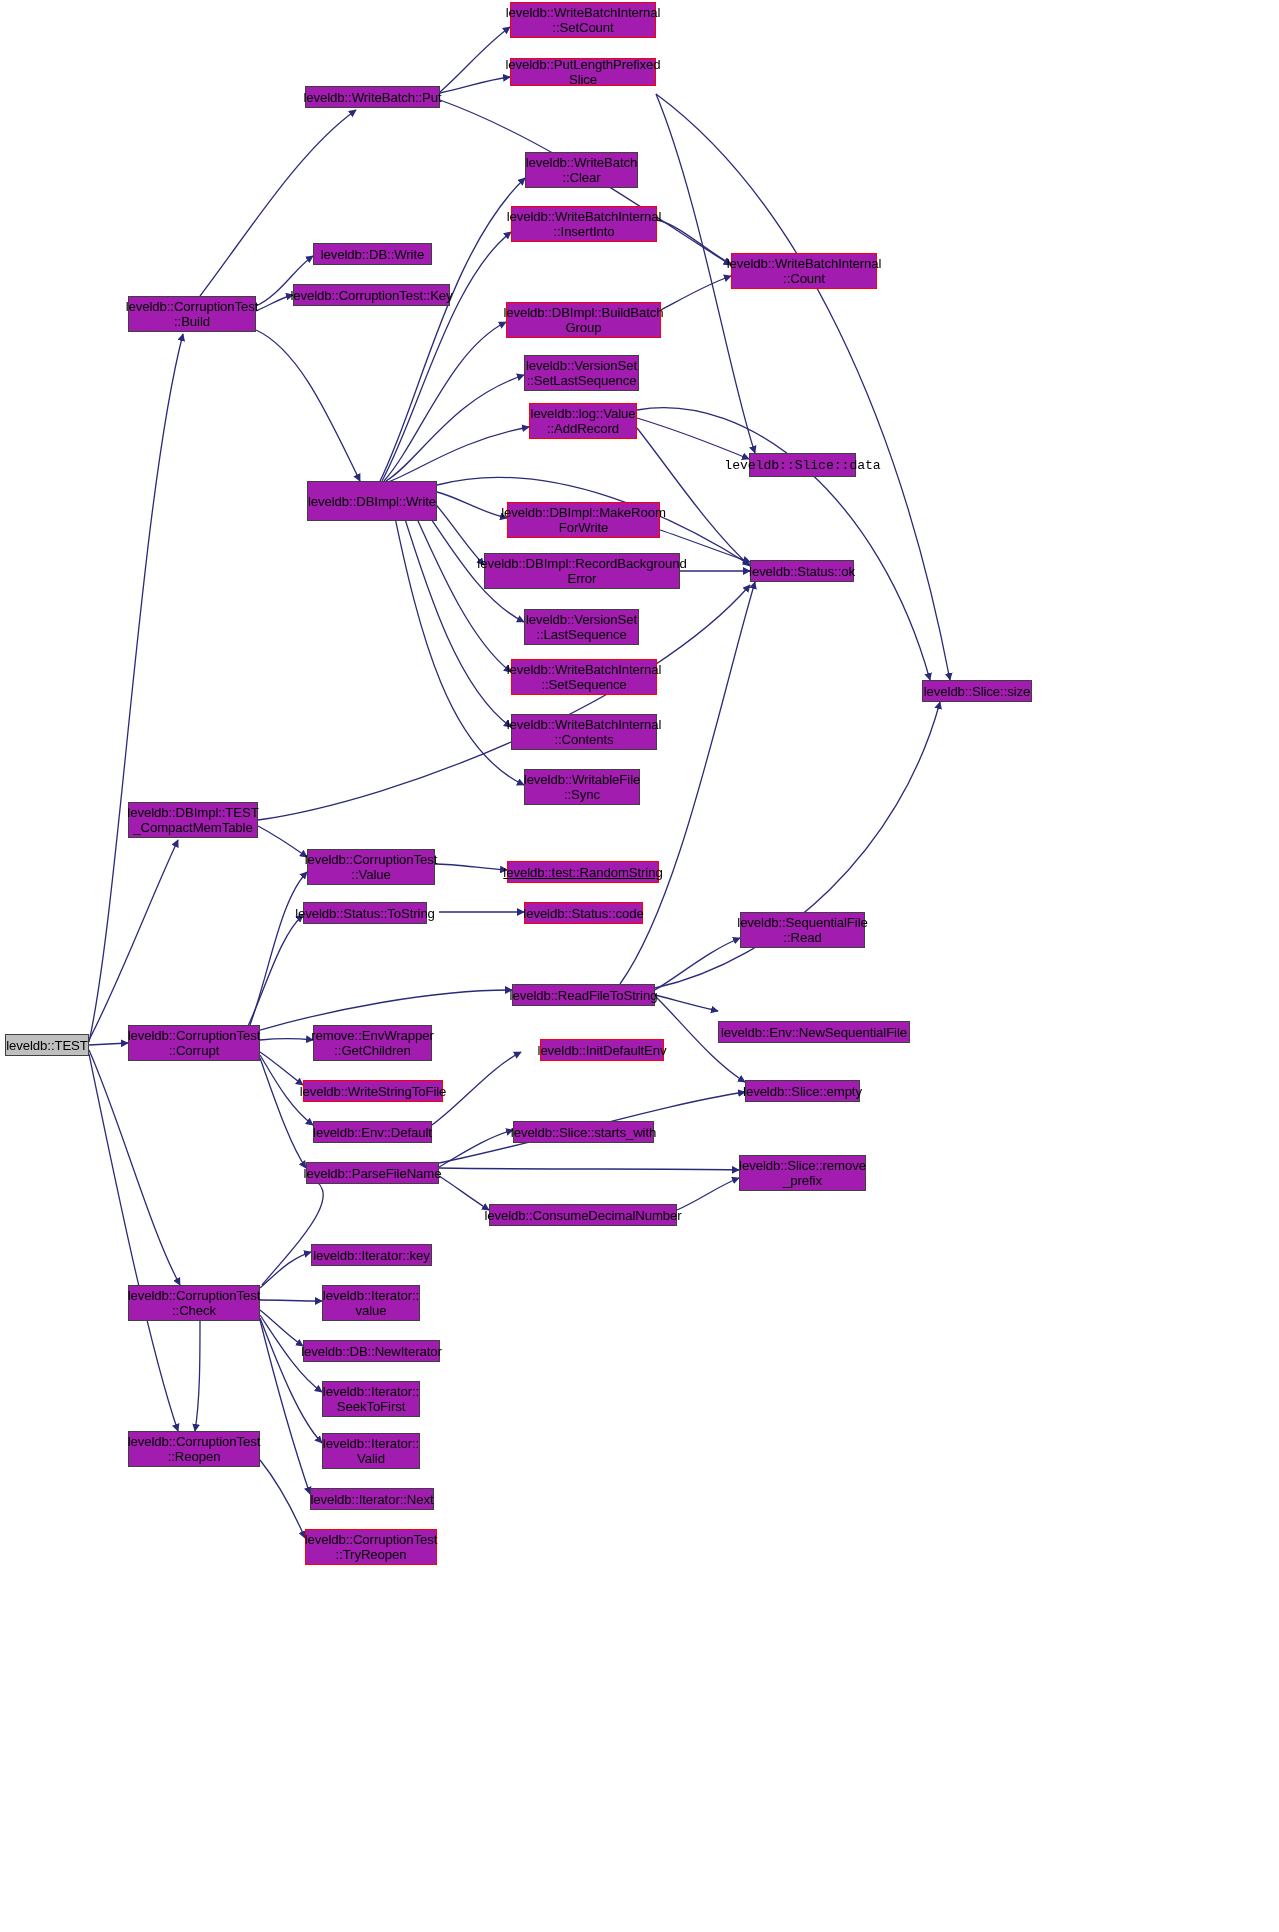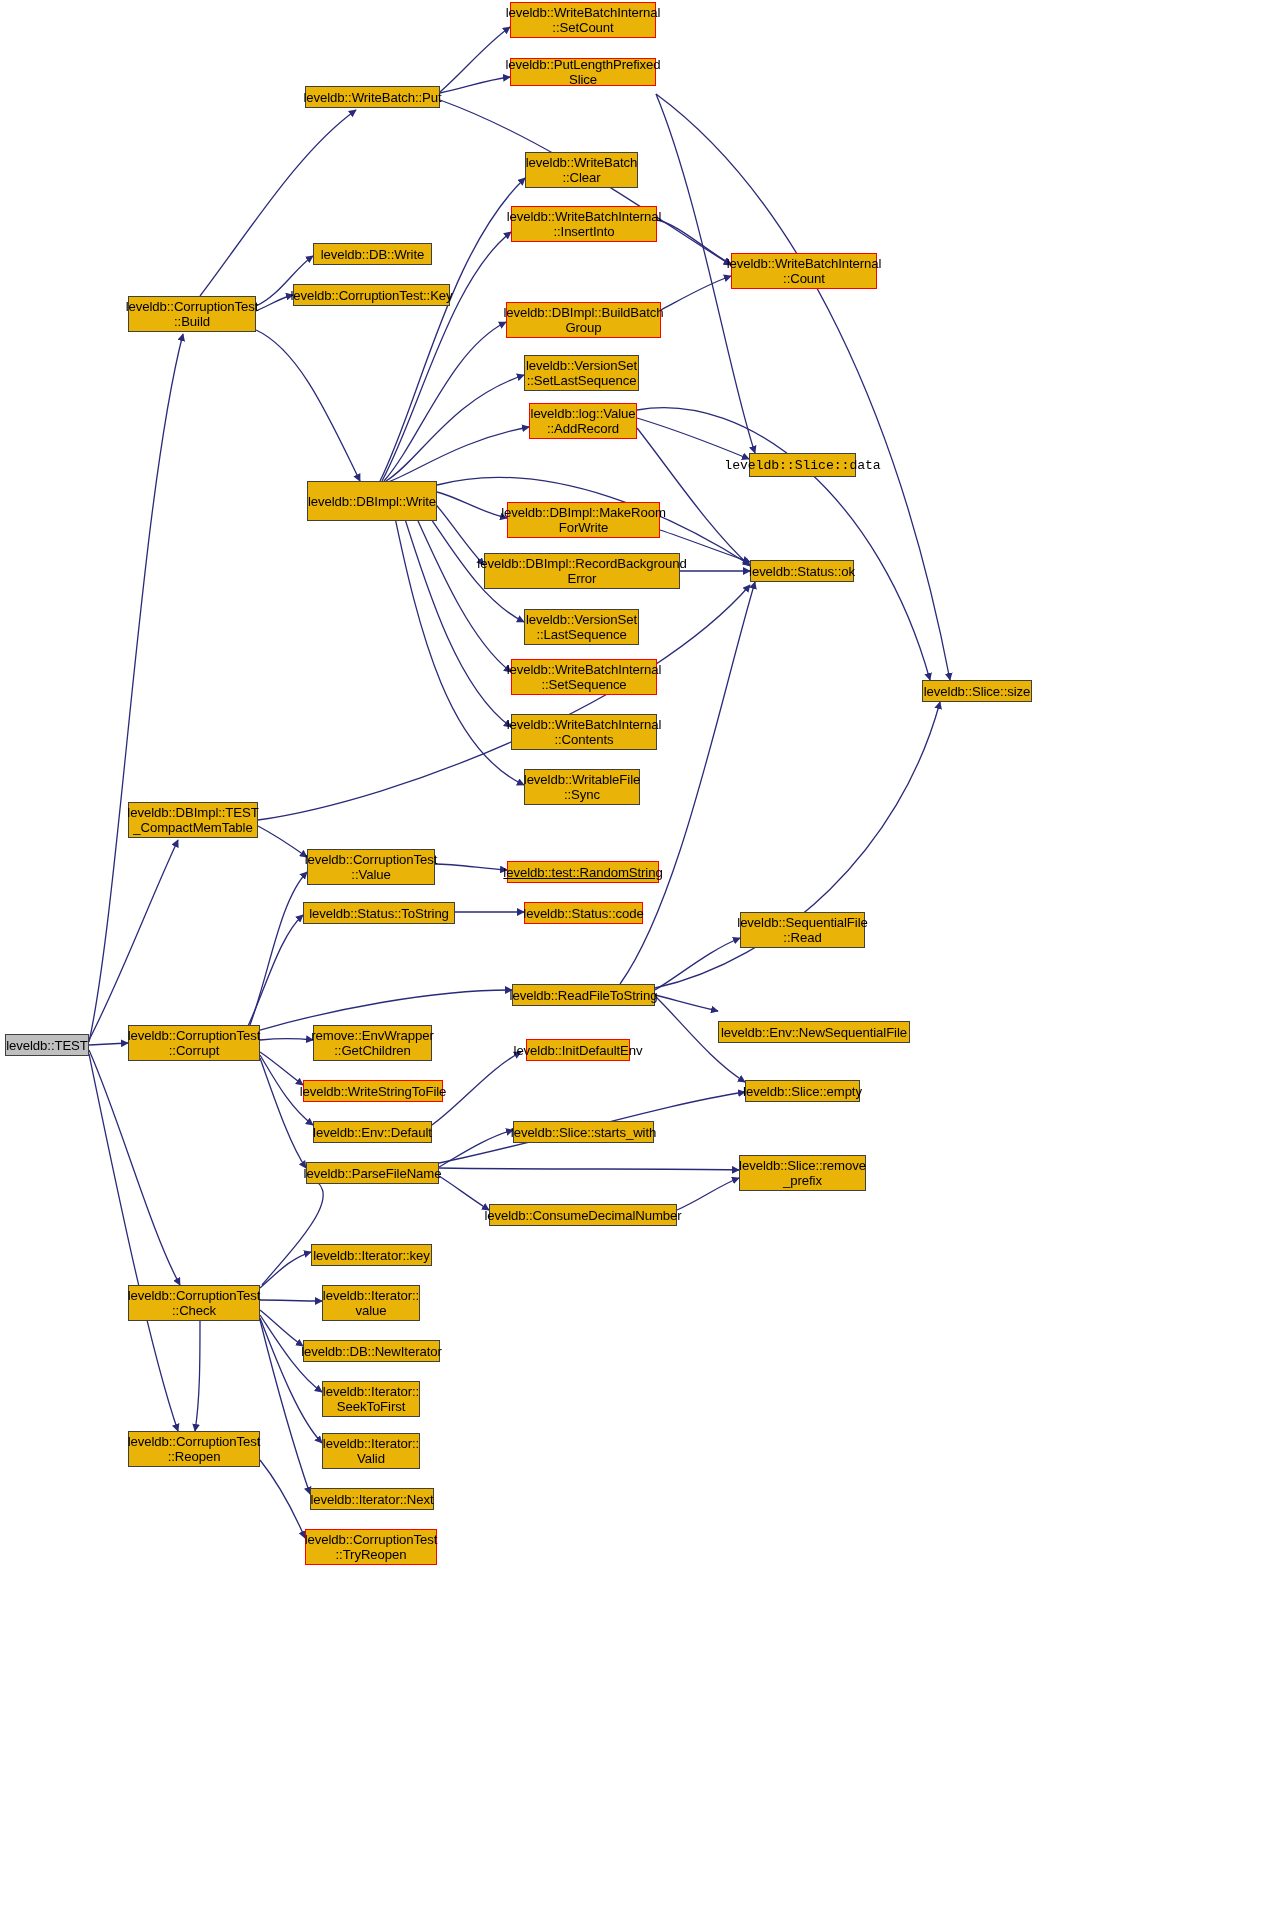--- a/index.html
+++ b/index.html
@@ -23,21 +23,21 @@
     height: 1932px;
     pointer-events: none;
   }
   .node {
     position: absolute;
     box-sizing: border-box;
     display: flex;
     align-items: center;
     justify-content: center;
     text-align: center;
-    background: #eab308;
+    background: #a21caf;
     border: 1px solid #404040;
     font-size: 13.2px;
     line-height: 15px;
     color: #000000;
     letter-spacing: -0.1px;
     white-space: pre-line;
     padding: 0 3px;
   }
   .node.red {
     border-color: #ff0000;
@@ -161,31 +161,31 @@
 ::SetSequence</div>
       <div class="node" style="left: 511px; top: 714px; width: 146px; height: 36px;">leveldb::WriteBatchInternal
 ::Contents</div>
       <div class="node" style="left: 524px; top: 769px; width: 116px; height: 36px;">leveldb::WritableFile
 ::Sync</div>
       <div class="node" style="left: 128px; top: 802px; width: 130px; height: 36px;">leveldb::DBImpl::TEST
 _CompactMemTable</div>
       <div class="node" style="left: 307px; top: 849px; width: 128px; height: 36px;">leveldb::CorruptionTest
 ::Value</div>
       <div class="node red" style="left: 507px; top: 861px; width: 152px; height: 22px; text-decoration: underline;">leveldb::test::RandomString</div>
-      <div class="node" style="left: 303px; top: 902px; width: 152px; height: 22px;">leveldb::Status::ToString</div>
+      <div class="node" style="left: 303px; top: 902px; width: 124px; height: 22px;">leveldb::Status::ToString</div>
       <div class="node red" style="left: 524px; top: 902px; width: 119px; height: 22px;">leveldb::Status::code</div>
       <div class="node" style="left: 740px; top: 912px; width: 125px; height: 36px;">leveldb::SequentialFile
 ::Read</div>
       <div class="node" style="left: 512px; top: 984px; width: 143px; height: 22px;">leveldb::ReadFileToString</div>
       <div class="node" style="left: 718px; top: 1005px; width: 192px; height: 22px; margin-top: 16px;">leveldb::Env::NewSequentialFile</div>
       <div class="node" style="left: 128px; top: 1025px; width: 132px; height: 36px;">leveldb::CorruptionTest
 ::Corrupt</div>
       <div class="node" style="left: 313px; top: 1025px; width: 119px; height: 36px;">remove::EnvWrapper
 ::GetChildren</div>
-      <div class="node red" style="left: 526px; top: 1039px; width: 104px; height: 22px;">leveldb::InitDefaultEnv</div>
+      <div class="node red" style="left: 540px; top: 1039px; width: 124px; height: 22px;">leveldb::InitDefaultEnv</div>
       <div class="node red" style="left: 303px; top: 1080px; width: 140px; height: 22px;">leveldb::WriteStringToFile</div>
       <div class="node" style="left: 745px; top: 1080px; width: 115px; height: 22px;">leveldb::Slice::empty</div>
       <div class="node" style="left: 313px; top: 1121px; width: 119px; height: 22px;">leveldb::Env::Default</div>
       <div class="node" style="left: 513px; top: 1121px; width: 141px; height: 22px;">leveldb::Slice::starts_with</div>
       <div class="node" style="left: 306px; top: 1162px; width: 133px; height: 22px;">leveldb::ParseFileName</div>
       <div class="node" style="left: 739px; top: 1155px; width: 127px; height: 36px;">leveldb::Slice::remove
 _prefix</div>
       <div class="node" style="left: 489px; top: 1204px; width: 188px; height: 22px;">leveldb::ConsumeDecimalNumber</div>
       <div class="node" style="left: 311px; top: 1244px; width: 121px; height: 22px;">leveldb::Iterator::key</div>
       <div class="node" style="left: 128px; top: 1285px; width: 132px; height: 36px;">leveldb::CorruptionTest

